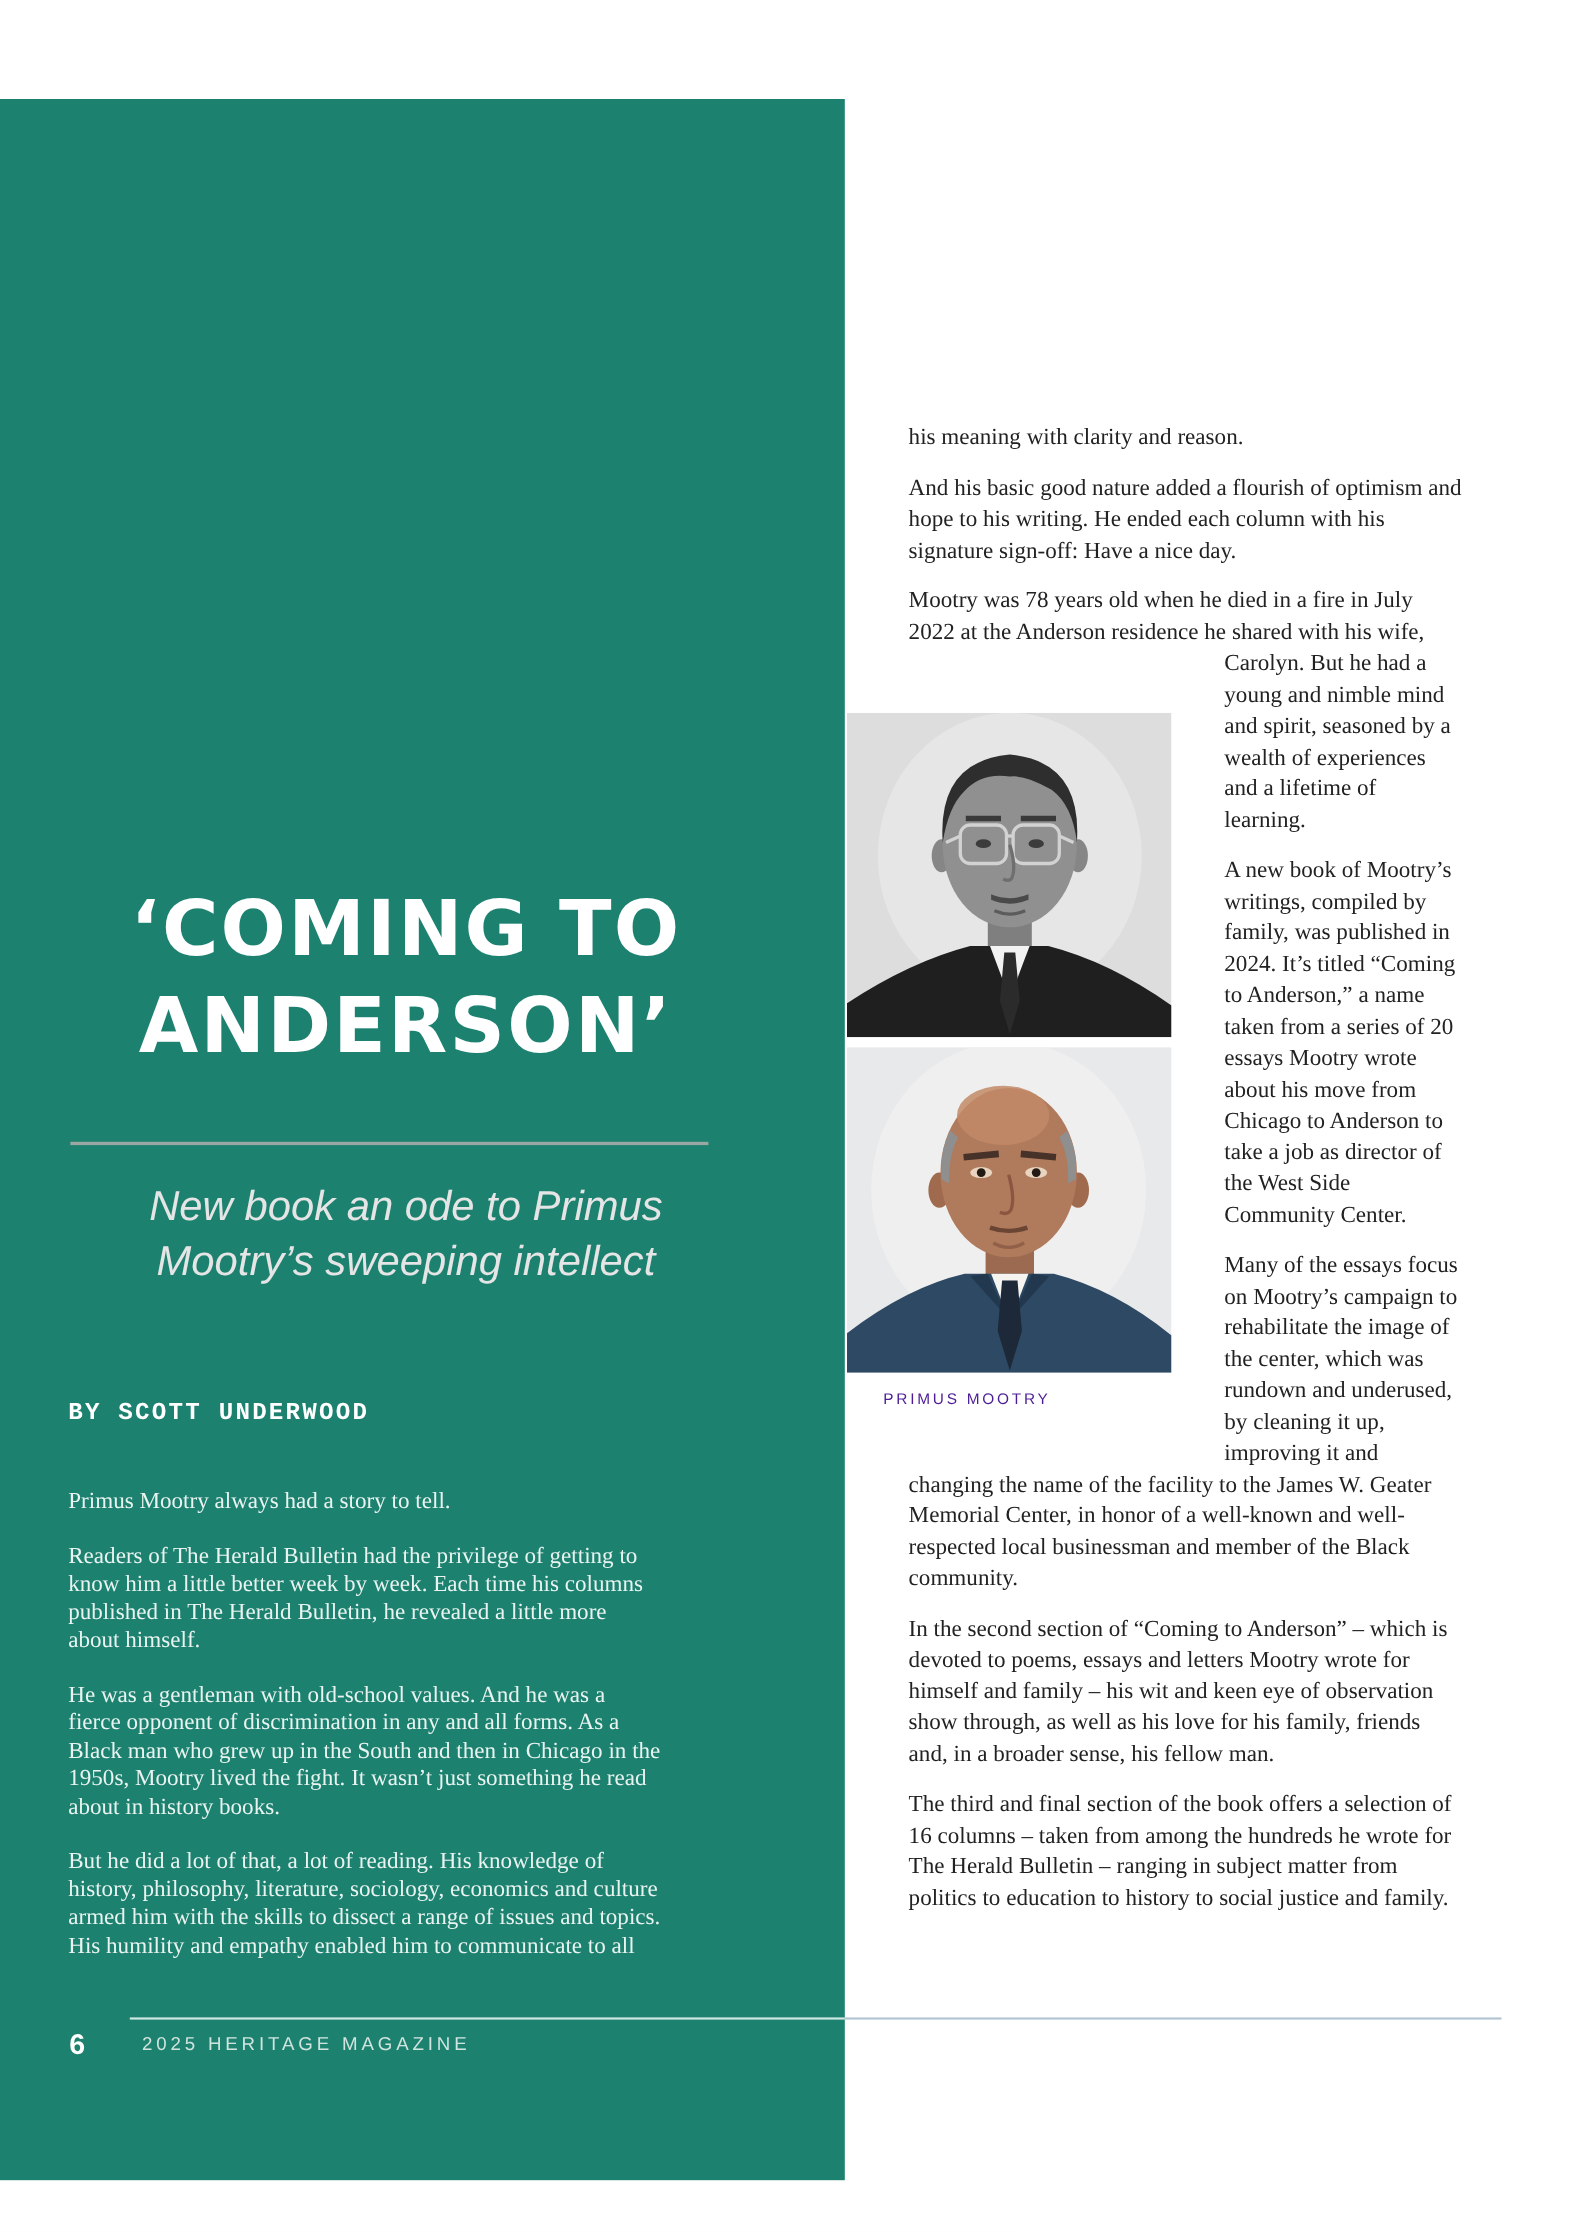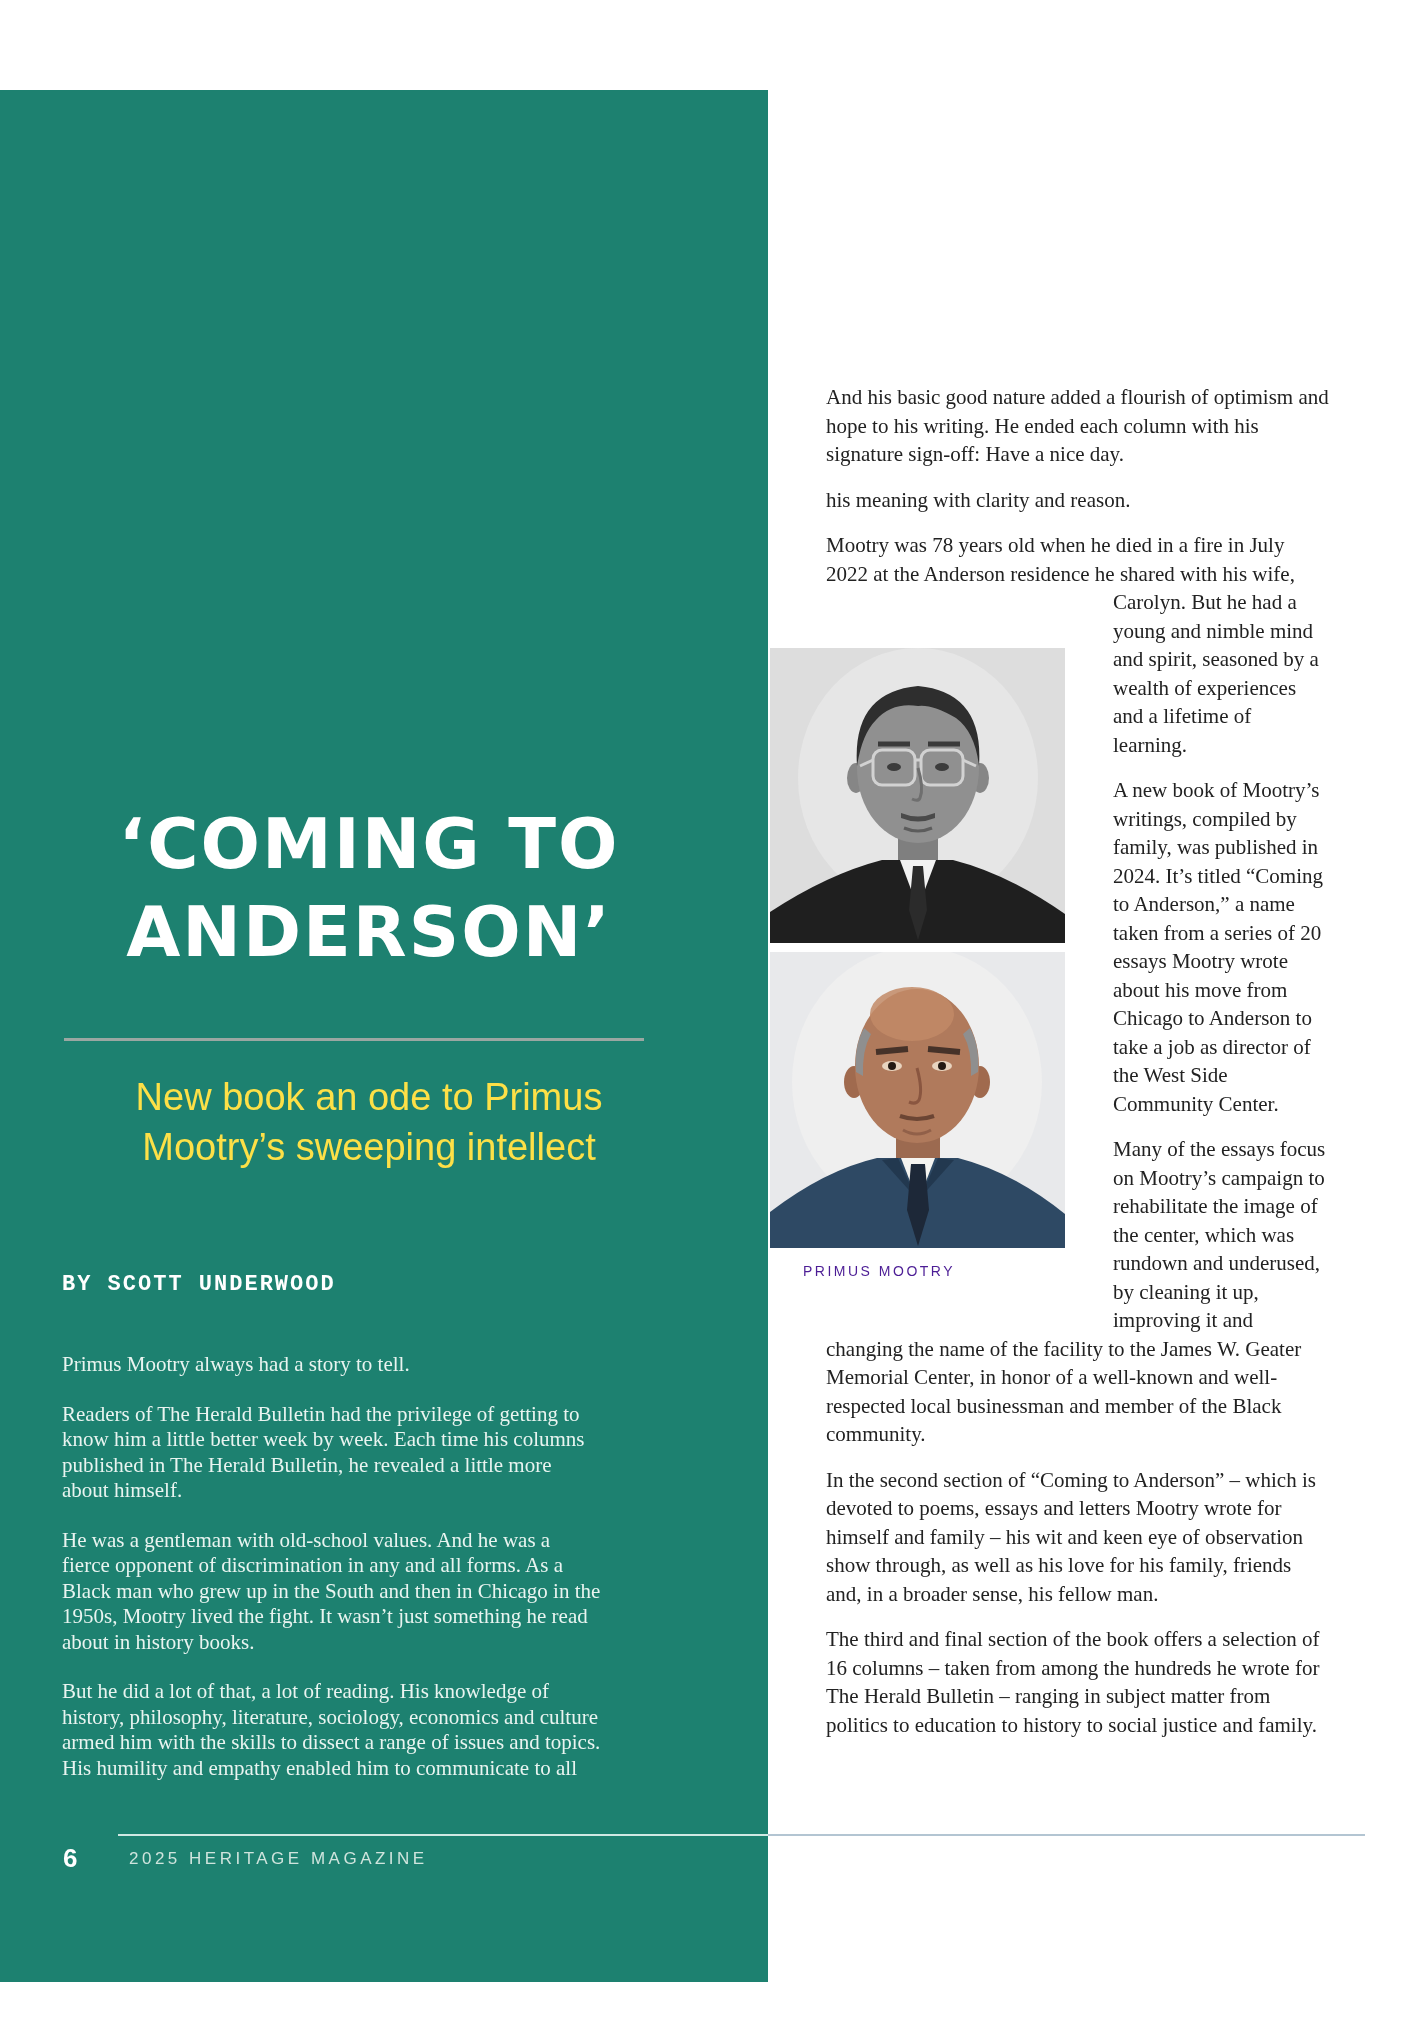--- a/index.html
+++ b/index.html
@@ -20,22 +20,22 @@
     text-align:center;color:#ffffff;
     font-family:"DejaVu Sans", sans-serif;
     font-weight:800;font-size:70px;line-height:88px;letter-spacing:2px;
   }
   .title-divider{
     position:absolute;left:64px;top:948px;width:580px;height:3px;
     background:#9aa7a2;
   }
   .subtitle-block{
     position:absolute;left:30px;right:60px;top:982px;
-    text-align:center;color:#fde047;
-    font-weight:300;font-size:38px;line-height:50px;
+    text-align:center;color:#e5e5e5;
+    font-weight:300;font-size:38px;line-height:50px;font-style:italic;
   }
   .byline{
     position:absolute;left:62px;top:1182px;
     color:#ffffff;font-weight:700;font-size:22px;letter-spacing:2px;font-family:Liberation Mono, monospace;
   }
   .panel-body{
     position:absolute;left:62px;top:1262px;width:540px;
     color:#e9f4f0;
     font-family:"Liberation Serif", serif;
     font-size:21px;line-height:25.5px;
@@ -104,22 +104,22 @@
       <p>But he did a lot of that, a lot of reading. His knowledge of history, philosophy, literature, sociology, economics and culture armed him with the skills to dissect a range of issues and topics. His humility and empathy enabled him to communicate to all</p>
     </div>
     <div class="footer-num">6</div>
     <div class="footer-mag">2025 HERITAGE MAGAZINE</div>
   </div>
 
   <div class="rule-green"></div>
   <div class="rule-white"></div>
 
   <div class="right-col">
+    <p>his meaning with clarity and reason.</p>
     <p>And his basic good nature added a flourish of optimism and hope to his writing. He ended each column with his signature sign-off: Have a nice day.</p>
-    <p>his meaning with clarity and reason.</p>
     <p><span>Mootry was 78 years old when he died in a fire in July 2022 at the Anderson residence he shared with </span><span class="photos-float">
         <span class="photo photo-bw">
           <svg width="295" height="295" viewBox="0 0 295 295" xmlns="http://www.w3.org/2000/svg">
             <rect width="295" height="295" fill="#dddddd"></rect>
             <ellipse cx="148" cy="130" rx="120" ry="130" fill="#e6e6e6"></ellipse>
             <rect x="128" y="172" width="40" height="48" fill="#7f7f7f"></rect>
             <path d="M0,295 L0,264 Q58,226 112,212 L183,212 Q238,226 295,266 L295,295 Z" fill="#1f1f1f"></path>
             <path d="M130,212 L166,212 L148,260 Z" fill="#f2f2f2"></path>
             <path d="M143,218 L153,218 L157,262 L148,292 L139,262 Z" fill="#2b2b2b"></path>
             <ellipse cx="86" cy="130" rx="9" ry="15" fill="#868686"></ellipse>

